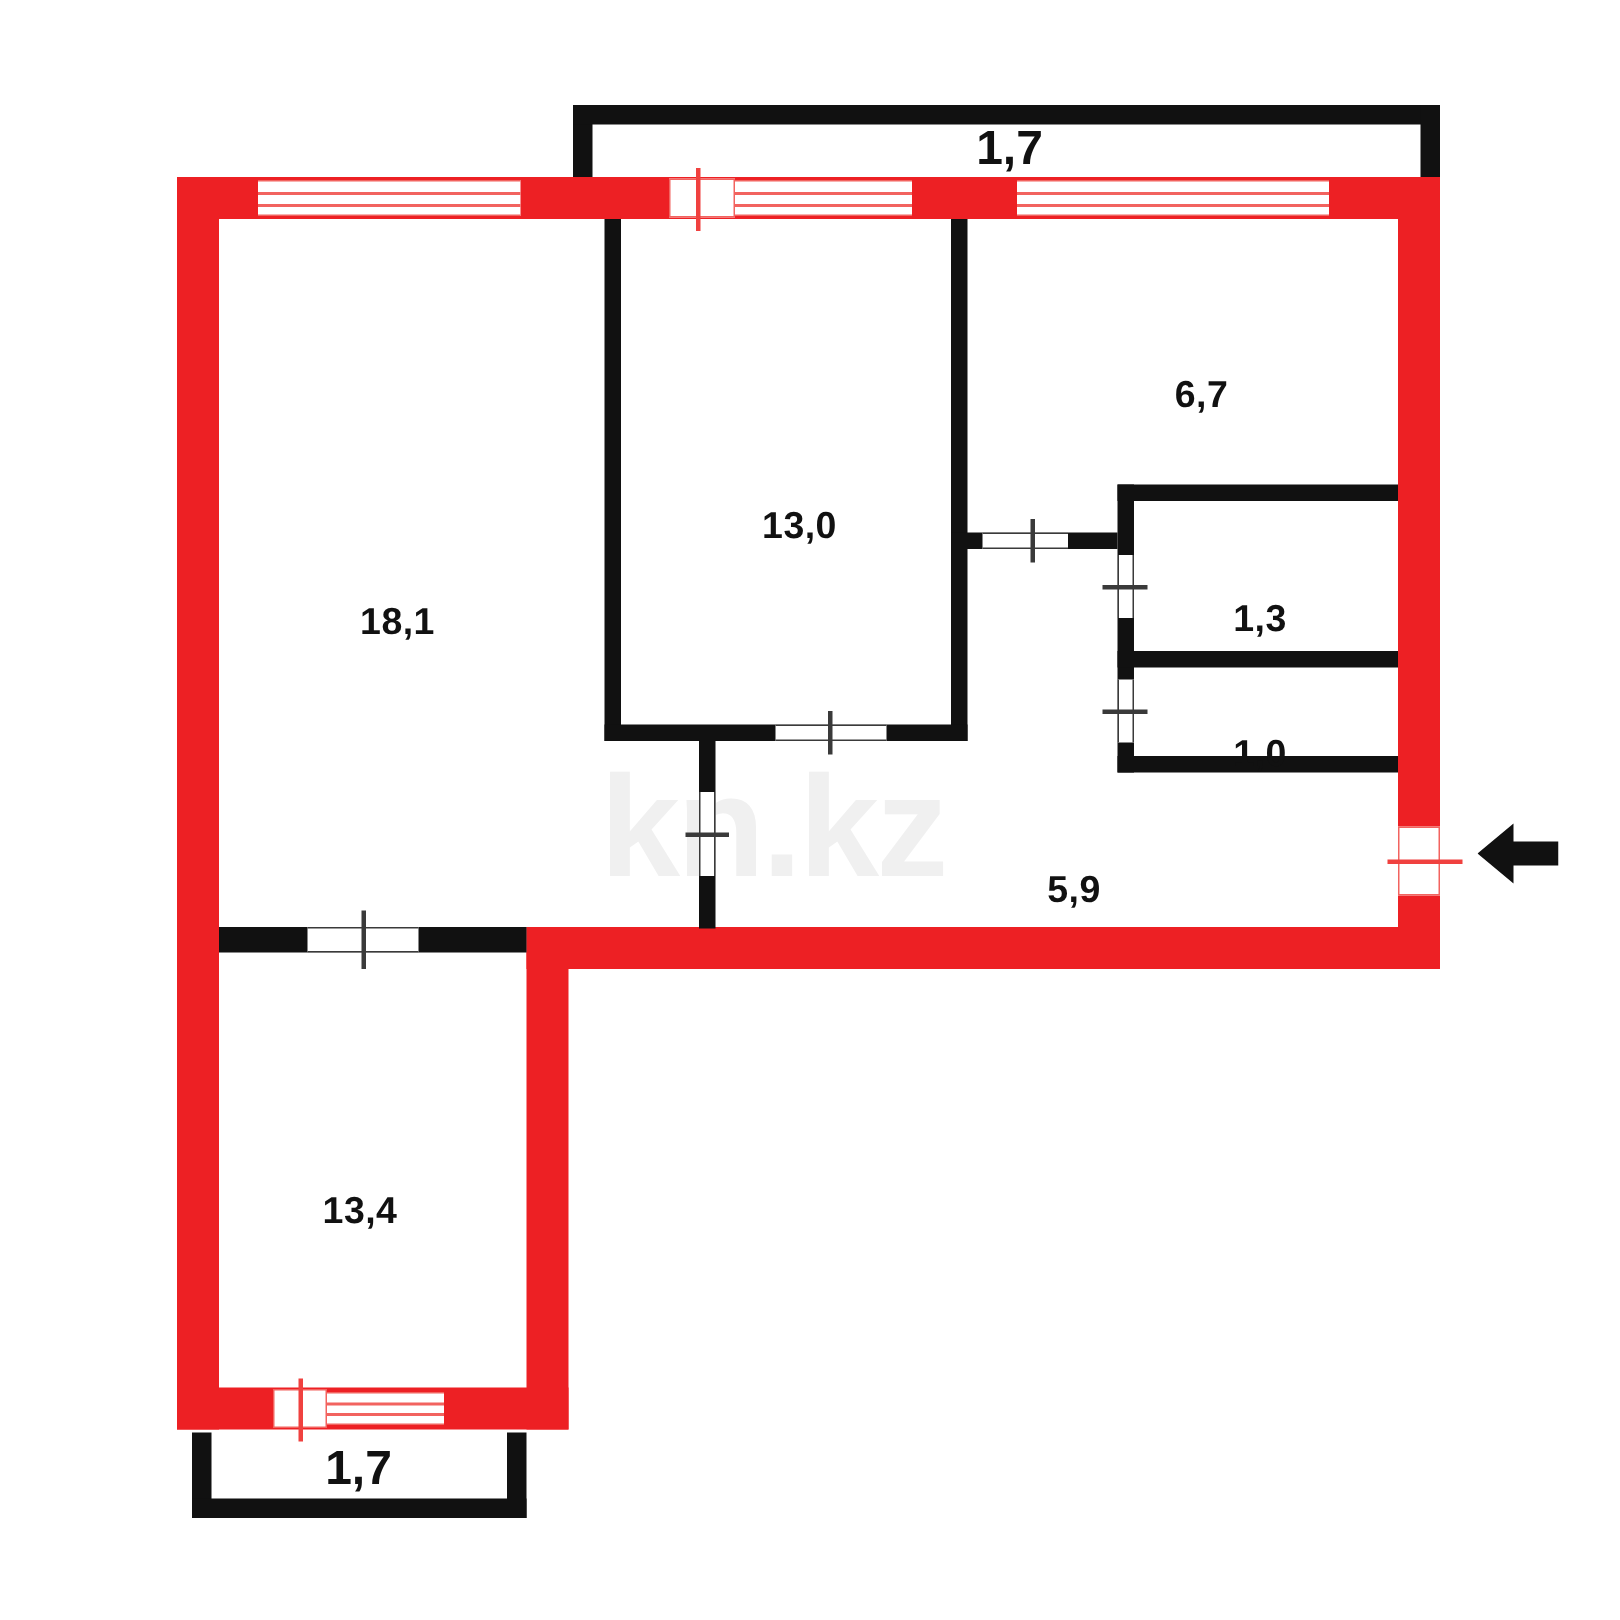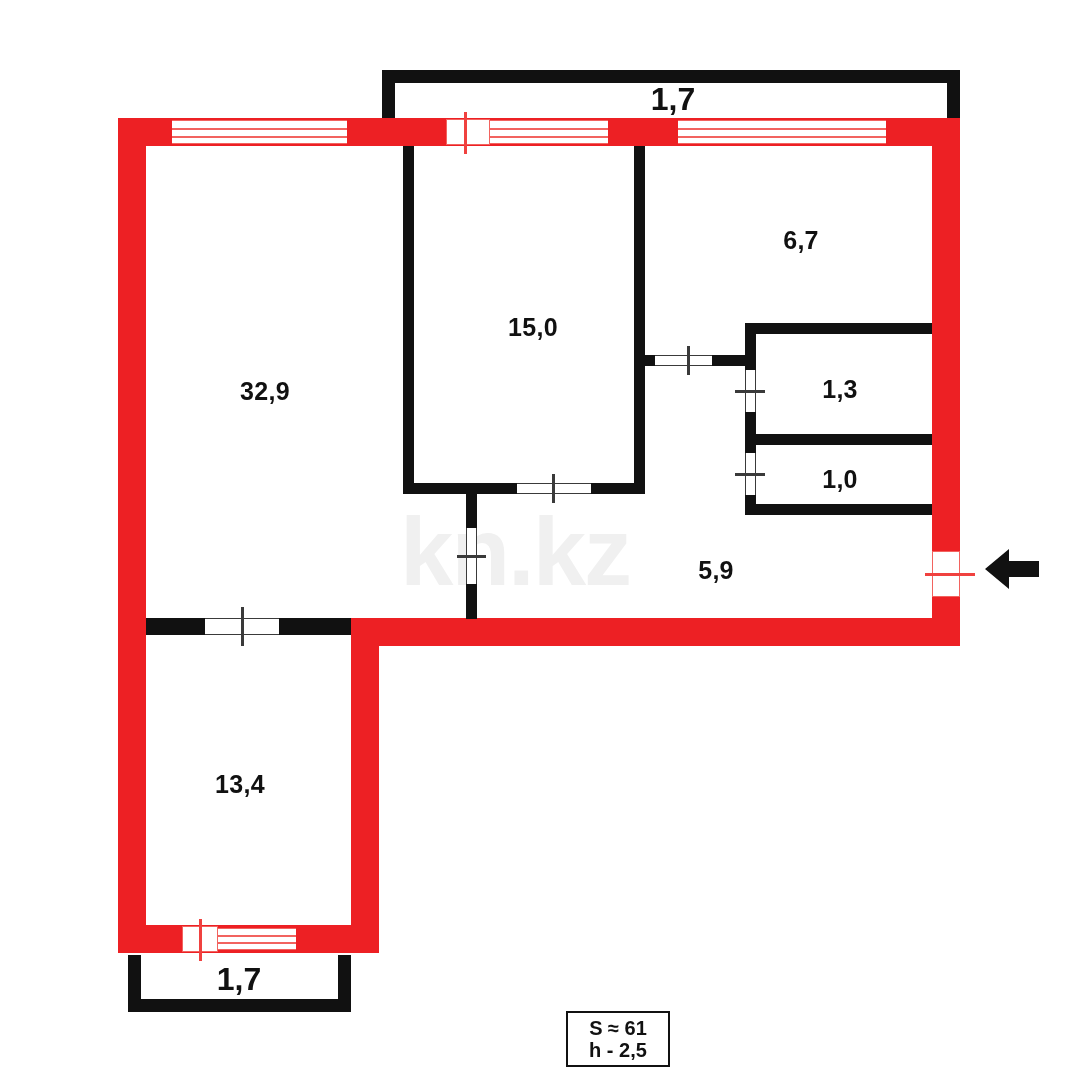--- a/index.html
+++ b/index.html
@@ -27,20 +27,21 @@
   
   .room-label {
     position: absolute;
     font-family: "Liberation Sans", sans-serif;
     font-weight: bold;
     font-size: 25px;
     color: #111111;
     white-space: nowrap;
     transform: translate(-50%, -50%);
     letter-spacing: 0.3px;
+    margin-top: 24px;
   }
   .balcony-label {
     position: absolute;
     font-family: "Liberation Sans", sans-serif;
     font-weight: bold;
     font-size: 32px;
     color: #111111;
     white-space: nowrap;
     transform: translate(-50%, -50%);
   }
@@ -193,35 +194,31 @@
   <div class="tick-black" style="left:735px; top:473px; width:30px; height:2.5px;"></div>
 
   <div class="el black" style="left:745px; top:434px; width:187px; height:11px;"></div>
 
   <div class="el black" style="left:745px; top:504px; width:187px; height:11px;"></div>
 
   <div class="el black" style="left:146px; top:618px; width:205px; height:17px;"></div>
   <div class="door-gap-outline" style="left:205px; top:618px; width:74px; height:17px; border:none; background:#ffffff; border-top:1.2px solid #3a3a3a; border-bottom:1.2px solid #3a3a3a;"></div>
   <div class="tick-black" style="left:241px; top:607px; width:2.5px; height:39px;"></div>
 
-  <div class="room-label" style="left:265px; top:391px;">32,9</div>
-  <div class="room-label" style="left:533px; top:327px;">15,0</div>
+  <div class="room-label" style="left:265px; top:391px;">18,1</div>
+  <div class="room-label" style="left:533px; top:327px;">13,0</div>
   <div class="room-label" style="left:801px; top:240px;">6,7</div>
   <div class="room-label" style="left:840px; top:389px;">1,3</div>
   <div class="room-label" style="left:840px; top:479px;">1,0</div>
   <div class="room-label" style="left:716px; top:570px;">5,9</div>
   <div class="room-label" style="left:240px; top:784px;">13,4</div>
 
   <div class="balcony-label" style="left:673px; top:99px;">1,7</div>
   <div class="balcony-label" style="left:239px; top:979px;">1,7</div>
 
   <div id="entrance-arrow">
     <svg width="54" height="48" viewBox="0 0 54 48" xmlns="http://www.w3.org/2000/svg">
       <polygon points="0,24 24,4 24,16 54,16 54,32 24,32 24,44" fill="#111111"></polygon>
     </svg>
   </div>
 
-  <div id="summary-box">
-    <div>S ≈ 61</div>
-    <div>h - 2,5</div>
-  </div>
 
 </div>
 
 </body></html>

